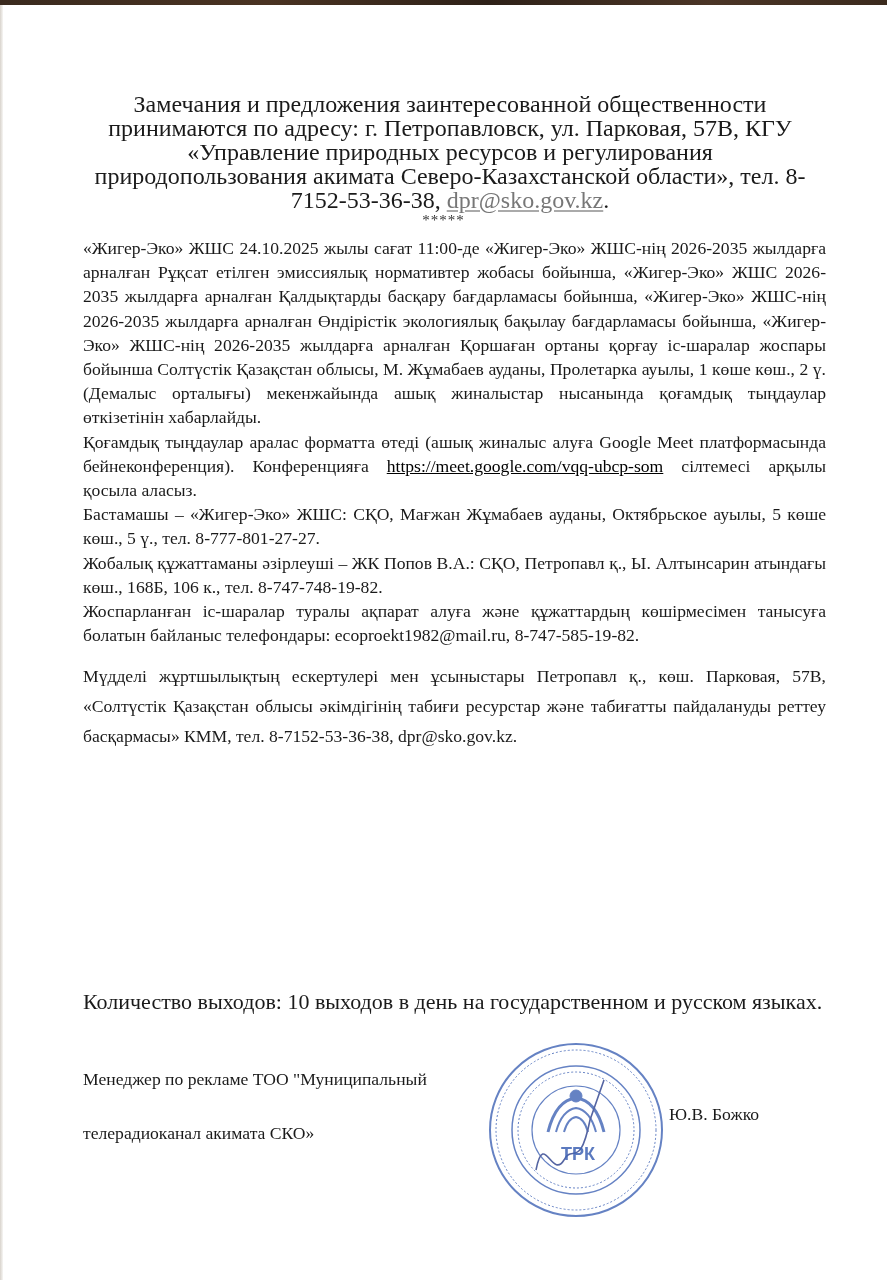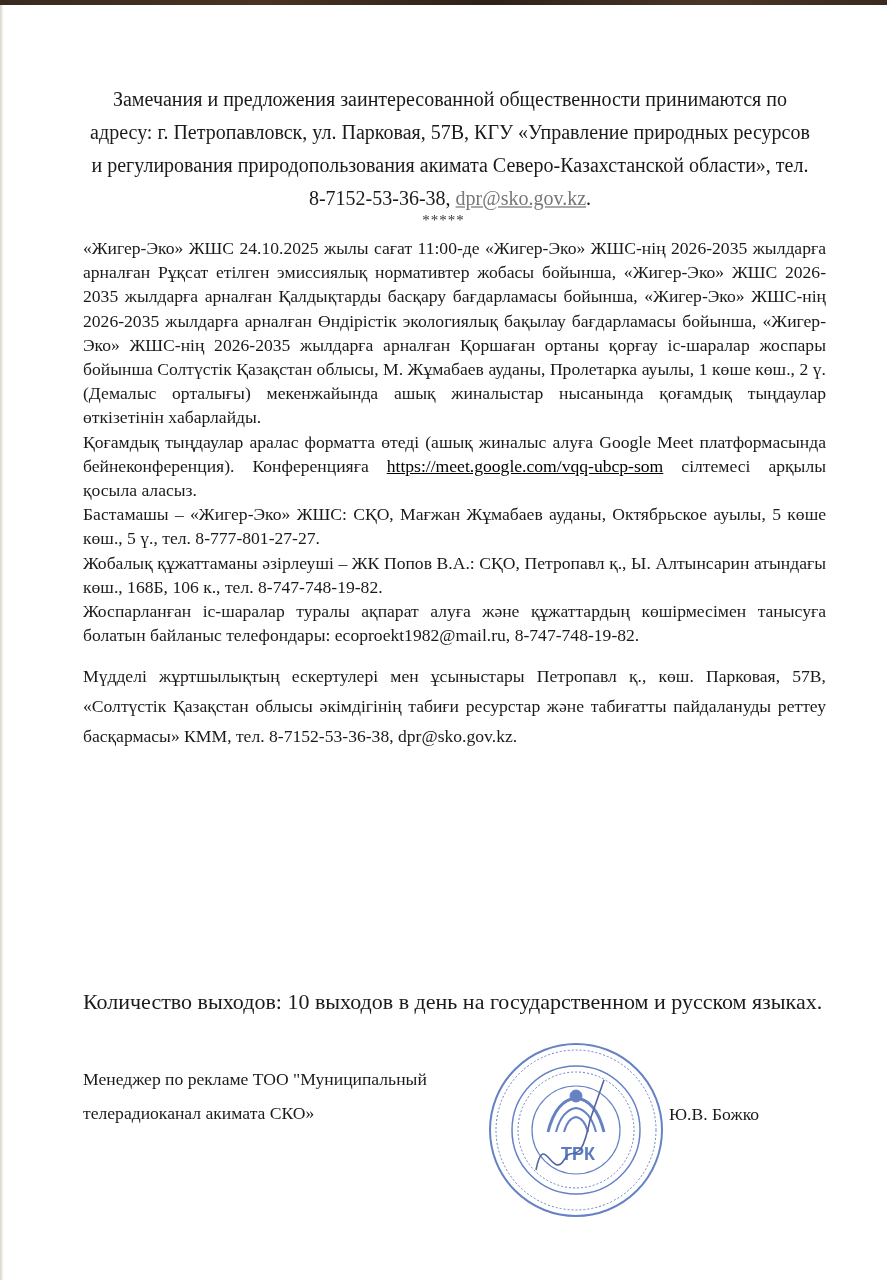--- a/index.html
+++ b/index.html
@@ -31,25 +31,25 @@
     }
     .page {
       position: absolute;
       left: 0; top: 0;
       width: 887px;
       height: 1280px;
     }
     .intro {
       position: absolute;
       left: 84px;
-      top: 83px;
+      top: 92px;
       width: 732px;
       text-align: center;
-      font-size: 20px;
-      line-height: 33px;
+      font-size: 24px;
+      line-height: 24px;
     }
     .link-faded {
       color: #777;
       text-decoration: underline;
       text-decoration-color: #aaa;
     }
     .separator {
       position: absolute;
       left: 0;
       width: 887px;
@@ -89,21 +89,21 @@
       margin-top: 46px;
     }
     .signature-block {
       position: absolute;
       left: 83px;
       top: 1068px;
       font-size: 17.6px;
       line-height: 22px;
     }
     .signature-block .line2 {
-      margin-top: 12px;
+      margin-top: 32px;
     }
     .signer-name {
       position: absolute;
       left: 669px;
       top: 1104px;
       font-size: 17.6px;
     }
     .stamp {
       position: absolute;
       left: 486px;
@@ -124,21 +124,21 @@
     <span>Замечания и предложения заинтересованной общественности принимаются по адресу: г. Петропавловск, ул. Парковая, 57В, КГУ «Управление природных ресурсов и регулирования природопользования акимата Северо-Казахстанской области», тел. 8-7152-53-36-38, </span><span class="link-faded">dpr@sko.gov.kz</span><span>.</span>
   </div>
 
   <div class="separator">*****</div>
 
   <div class="body-text">
     <p>«Жигер-Эко» ЖШС 24.10.2025 жылы сағат 11:00-де «Жигер-Эко» ЖШС-нің 2026-2035 жылдарға арналған Рұқсат етілген эмиссиялық нормативтер жобасы бойынша, «Жигер-Эко» ЖШС 2026-2035 жылдарға арналған Қалдықтарды басқару бағдарламасы бойынша, «Жигер-Эко» ЖШС-нің 2026-2035 жылдарға арналған Өндірістік экологиялық бақылау бағдарламасы бойынша, «Жигер-Эко» ЖШС-нің 2026-2035 жылдарға арналған Қоршаған ортаны қорғау іс-шаралар жоспары бойынша Солтүстік Қазақстан облысы, М. Жұмабаев ауданы, Пролетарка ауылы, 1 көше көш., 2 ү. (Демалыс орталығы) мекенжайында ашық жиналыстар нысанында қоғамдық тыңдаулар өткізетінін хабарлайды.</p>
     <p><span>Қоғамдық тыңдаулар аралас форматта өтеді (ашық жиналыс алуға Google Meet платформасында бейнеконференция). Конференцияға </span><a>https://meet.google.com/vqq-ubcp-som</a><span> сілтемесі арқылы қосыла аласыз.</span></p>
     <p>Бастамашы – «Жигер-Эко» ЖШС: СҚО, Мағжан Жұмабаев ауданы, Октябрьское ауылы, 5 көше көш., 5 ү., тел. 8-777-801-27-27.</p>
     <p>Жобалық құжаттаманы әзірлеуші – ЖК Попов В.А.: СҚО, Петропавл қ., Ы. Алтынсарин атындағы көш., 168Б, 106 к., тел. 8-747-748-19-82.</p>
-    <p>Жоспарланған іс-шаралар туралы ақпарат алуға және құжаттардың көшірмесімен танысуға болатын байланыс телефондары: ecoproekt1982@mail.ru, 8-747-748-19-82.</p>
+    <p>Жоспарланған іс-шаралар туралы ақпарат алуға және құжаттардың көшірмесімен танысуға болатын байланыс телефондары: ecoproekt1982@mail.ru, 8-747-585-19-82.</p>
     <p class="wide-lines">Мүдделі жұртшылықтың ескертулері мен ұсыныстары Петропавл қ., көш. Парковая, 57В, «Солтүстік Қазақстан облысы әкімдігінің табиғи ресурстар және табиғатты пайдалануды реттеу басқармасы» КММ, тел. 8-7152-53-36-38, dpr@sko.gov.kz.</p>
   </div>
 
   <div class="issues">Количество выходов: 10 выходов в день на государственном и русском языках.</div>
 
   <div class="signature-block">
     <div>Менеджер по рекламе ТОО "Муниципальный</div>
     <div class="line2">телерадиоканал акимата СКО»</div>
   </div>
 

